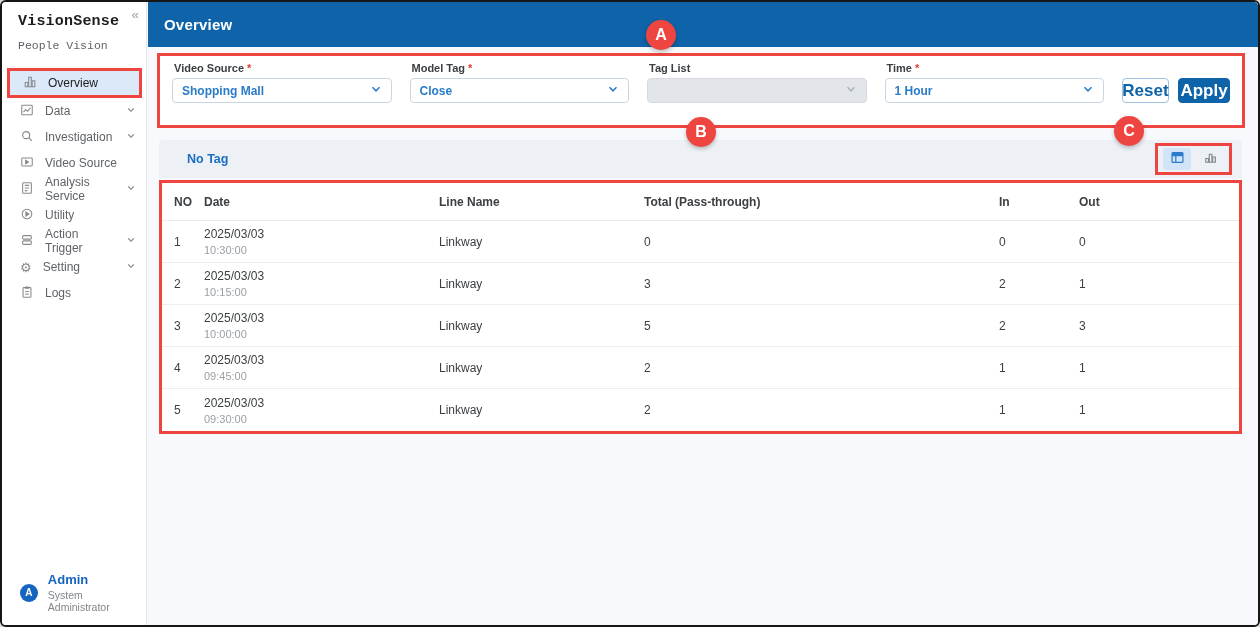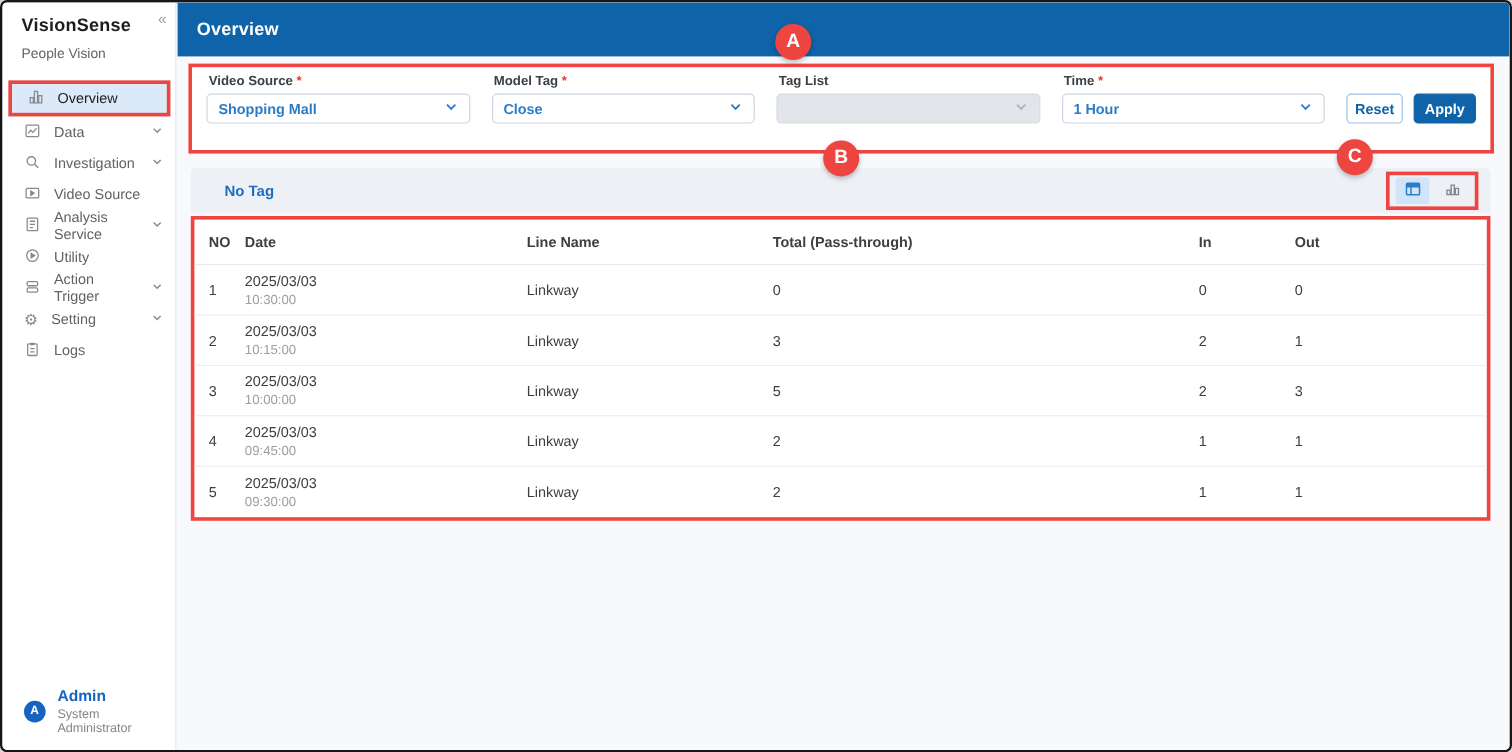--- a/index.html
+++ b/index.html
@@ -3,21 +3,21 @@
 <meta charset="utf-8">
 <style>
   * { margin:0; padding:0; box-sizing:border-box; }
   body { font-family:"Liberation Sans", sans-serif; background:#d8d8d8; }
   .screen { position:relative; width:1260px; height:627px; background:#f7f9fc;
             border:2px solid #161616; border-radius:6px; overflow:hidden; }
 
   
   .sidebar { position:absolute; left:0; top:0; bottom:0; width:145px; background:#fff;
              border-right:1px solid #e4e6e9; z-index:2; }
-  .sb-head { position:relative; padding:11px 14px 0 16px; }
+  .sb-head { position:relative; padding:11px 14px 0 16px;font-family:Liberation Mono, monospace; }
   .sb-title { font-size:15px; font-weight:bold; color:#1b1d1f; letter-spacing:.2px; }
   .sb-sub { font-size:11.5px; color:#5f6368; margin-top:9px; }
   .collapse { position:absolute; right:7px; top:6px; color:#9aa0a6; font-size:13px; cursor:pointer; }
   .nav { margin-top:16px; }
   .nav-item { display:flex; align-items:center; gap:11px; height:26px; padding:0 10px 0 18px;
               font-size:12px; color:#5f6368; cursor:pointer; }
   .nav-item svg, .nav-item .uicon { color:#87898c; flex:0 0 auto; }
   .nav-item .chev { margin-left:auto; color:#9aa0a6; }
   .nav-item.active { background:#dbe9f9; border:3px solid #ee4540; height:30px;
                      margin:0 4px 0 5px; padding-left:13px; color:#202124; }
@@ -41,21 +41,21 @@
   .field { flex:1 1 0; }
   .f-label { font-size:11px; font-weight:bold; color:#3c4043; margin:2px 0 4px 2px; }
   .f-label .req { color:#e5382e; margin-left:3px; }
   .select { height:25px; border:1px solid #ccd6e2; border-radius:4px; background:#fff;
             display:flex; align-items:center; padding:0 9px; font-size:12px; font-weight:bold;
             color:#2a7cc9; cursor:pointer; }
   .select .sel-chev { margin-left:auto; color:#2a7cc9; }
   .select.disabled { background:#e2e5e9; border-color:#d6dade; cursor:default; }
   .select.disabled .sel-chev { color:#aeb3b9; }
   .btn-row { display:flex; gap:9px; flex:0 0 auto; padding-bottom:0; }
-  .btn { height:25px; border-radius:4px; font-size:12px; font-weight:bold; cursor:pointer;
+  .btn { height:25px; border-radius:4px; font-size:17px; font-weight:bold; cursor:pointer;
          display:flex; align-items:center; justify-content:center; font-family:inherit; }
   .btn.reset { width:47px; background:#fff; border:1px solid #9dc1e4; color:#0f63a8; }
   .btn.apply { width:52px; background:#0f63a8; border:1px solid #0f63a8; color:#fff; }
 
   
   .tag-bar { margin:12px 16px 0 11px; height:38px; background:#edf1f6; border-radius:4px 4px 0 0;
              display:flex; align-items:center; padding:0 10px 0 28px; }
   .tag-label { font-size:12.5px; font-weight:bold; color:#1b6ec2; }
   .toggle-wrap { margin-left:auto; border:3px solid #ee4540; display:flex; gap:5px;
                  padding:2px 5px; align-items:center; background:transparent; }

